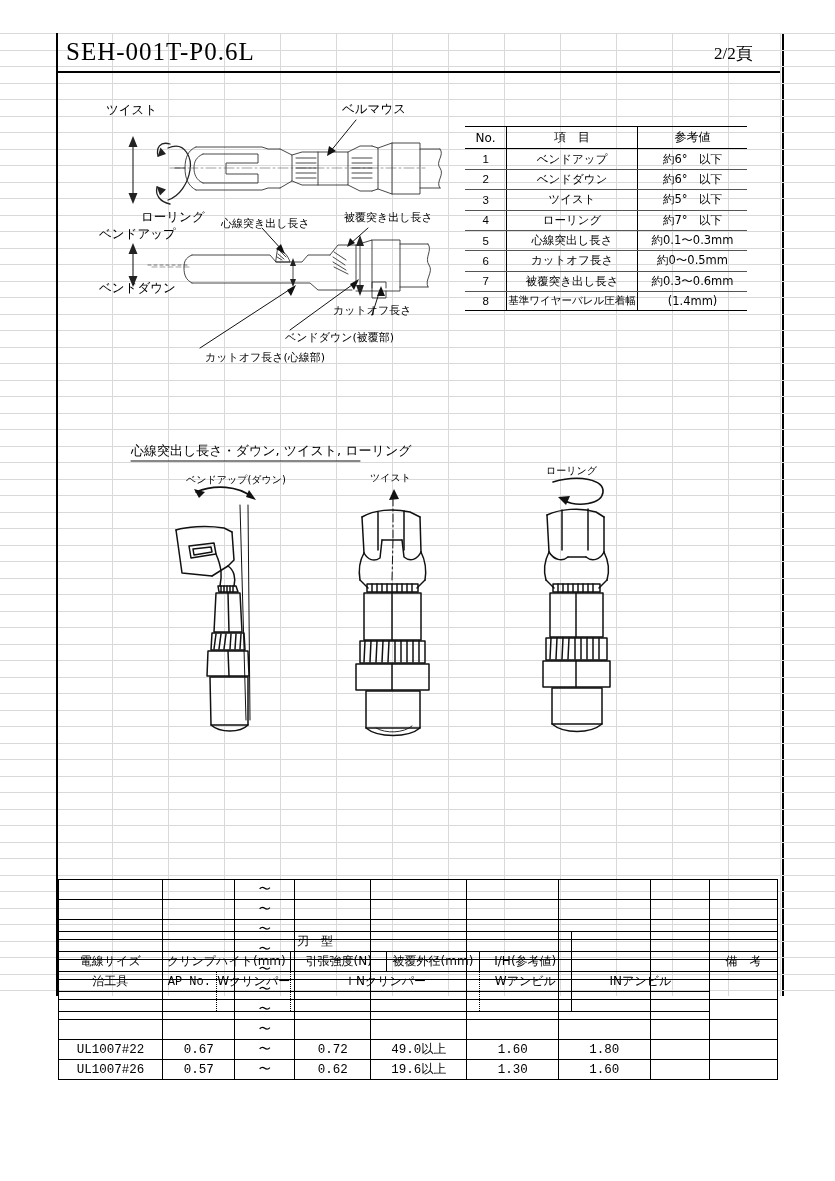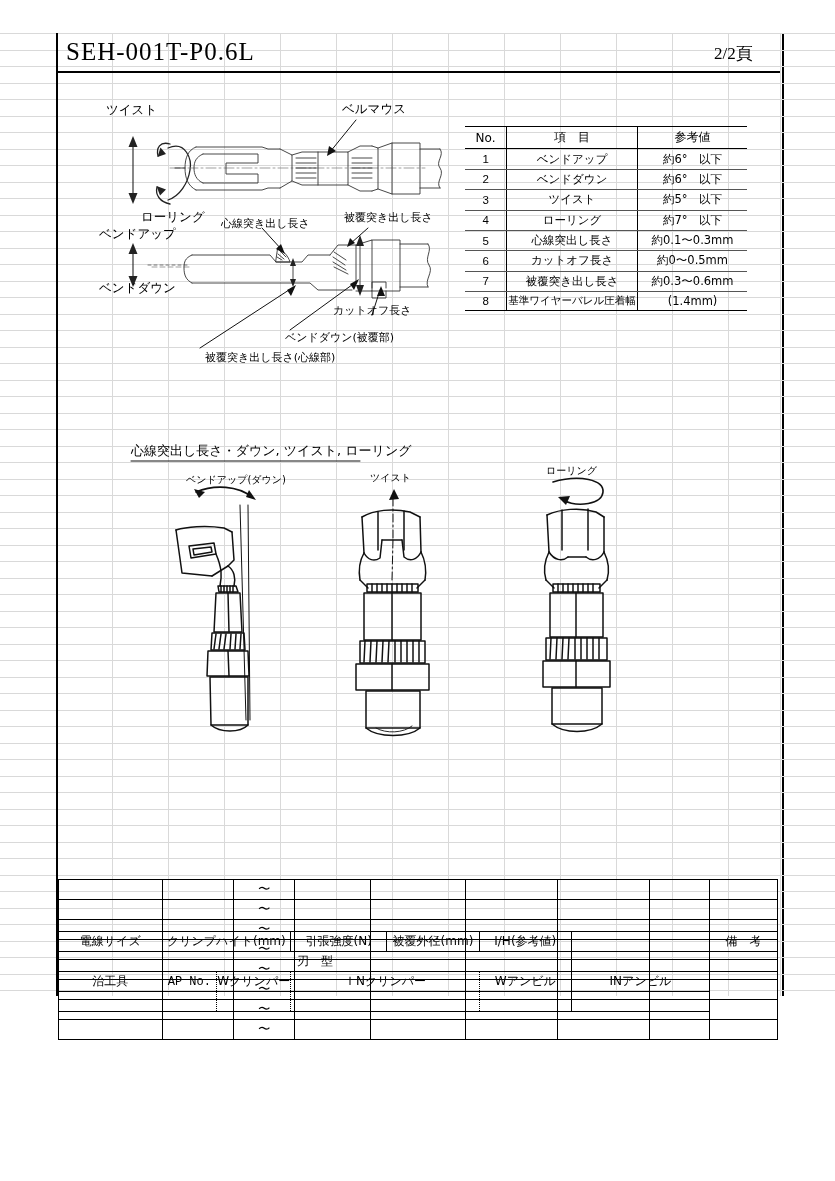--- a/index.html
+++ b/index.html
@@ -505,21 +505,21 @@
 
 <div class="lbl jp" style="left:106px;top:104px;">ツイスト</div>
 <div class="lbl jp" style="left:141px;top:211px;">ローリング</div>
 <div class="lbl jp" style="left:99px;top:228px;">ベンドアップ</div>
 <div class="lbl jp" style="left:99px;top:282px;">ベンドダウン</div>
 <div class="lbl jp" style="left:342px;top:103px;">ベルマウス</div>
 <div class="lbl jp sm" style="left:221px;top:218px;">心線突き出し長さ</div>
 <div class="lbl jp sm" style="left:344px;top:212px;">被覆突き出し長さ</div>
 <div class="lbl jp sm" style="left:333px;top:305px;">カットオフ長さ</div>
 <div class="lbl jp sm" style="left:285px;top:332px;">ベンドダウン(被覆部)</div>
-<div class="lbl jp sm" style="left:205px;top:352px;">被覆突き出し長さ(心線部)</div>
+<div class="lbl jp sm" style="left:205px;top:352px;">カットオフ長さ(心線部)</div>
 
 <div class="lbl jp" style="left:131px;top:444px;font-size:13px;">心線突出し長さ・ダウン, ツイスト, ローリング</div>
 <div class="lbl jp sm" style="left:186px;top:475px;font-size:10px;">ベンドアップ(ダウン)</div>
 <div class="lbl jp sm" style="left:370px;top:473px;font-size:10px;">ツイスト</div>
 <div class="lbl jp sm" style="left:546px;top:466px;font-size:10px;">ローリング</div>
 
 <table id="btable">
   <tbody id="btable-body">
 
   <tr>
@@ -603,38 +603,60 @@
         <td class="c-size"></td>
         <td class="c-ch1"></td>
         <td class="c-tilde">〜</td>
         <td class="c-ch2"></td>
         <td class="c-str"></td>
         <td class="c-od"></td>
         <td class="c-ih"></td>
         <td class="c-sp"></td>
         <td class="c-rem"></td>
       </tr>
+      <tr>
+        <td class="c-size">UL1007#22</td>
+        <td class="c-ch1">0.67</td>
+        <td class="c-tilde">〜</td>
+        <td class="c-ch2">0.72</td>
+        <td class="c-str">49.0以上</td>
+        <td class="c-od">1.60</td>
+        <td class="c-ih">1.80</td>
+        <td class="c-sp"></td>
+        <td class="c-rem"></td>
+      </tr>
+      <tr>
+        <td class="c-size">UL1007#26</td>
+        <td class="c-ch1">0.57</td>
+        <td class="c-tilde">〜</td>
+        <td class="c-ch2">0.62</td>
+        <td class="c-str">19.6以上</td>
+        <td class="c-od">1.30</td>
+        <td class="c-ih">1.60</td>
+        <td class="c-sp"></td>
+        <td class="c-rem"></td>
+      </tr>
     </tbody>
 </table>
 
 <table id="ftable">
   <tbody>
+    <tr>
+      <td class="jp" colspan="7" style="width:640px">刃　型</td>
+      <td class="c-sp"></td>
+      <td style="width:68px"></td>
+    </tr>
     <tr>
       <td class="jp c-size">電線サイズ</td>
       <td class="jp" colspan="3" style="width:208px">クリンプハイト(mm)</td>
       <td class="jp c-str">引張強度(N)</td>
       <td class="jp c-od">被覆外径(mm)</td>
       <td class="jp c-ih">I/H(参考値)</td>
       <td class="c-sp"></td>
       <td class="jp" style="width:68px">備　考</td>
-    </tr>
-    <tr>
-      <td class="jp" colspan="7" style="width:640px">刃　型</td>
-      <td class="c-sp"></td>
-      <td style="width:68px"></td>
     </tr>
     <tr>
       <td class="jp" style="width:50px">治工具</td>
       <td class="dash" style="width:54px">AP No.</td>
       <td class="jp dash" colspan="2" style="width:132px">Wクリンパー</td>
       <td class="jp dash" colspan="2" style="width:172px">ＩNクリンパー</td>
       <td class="jp dash" style="width:92px">Wアンビル</td>
       <td class="jp" style="width:140px">INアンビル</td>
       <td style="width:68px;border:none"></td>
     </tr>

